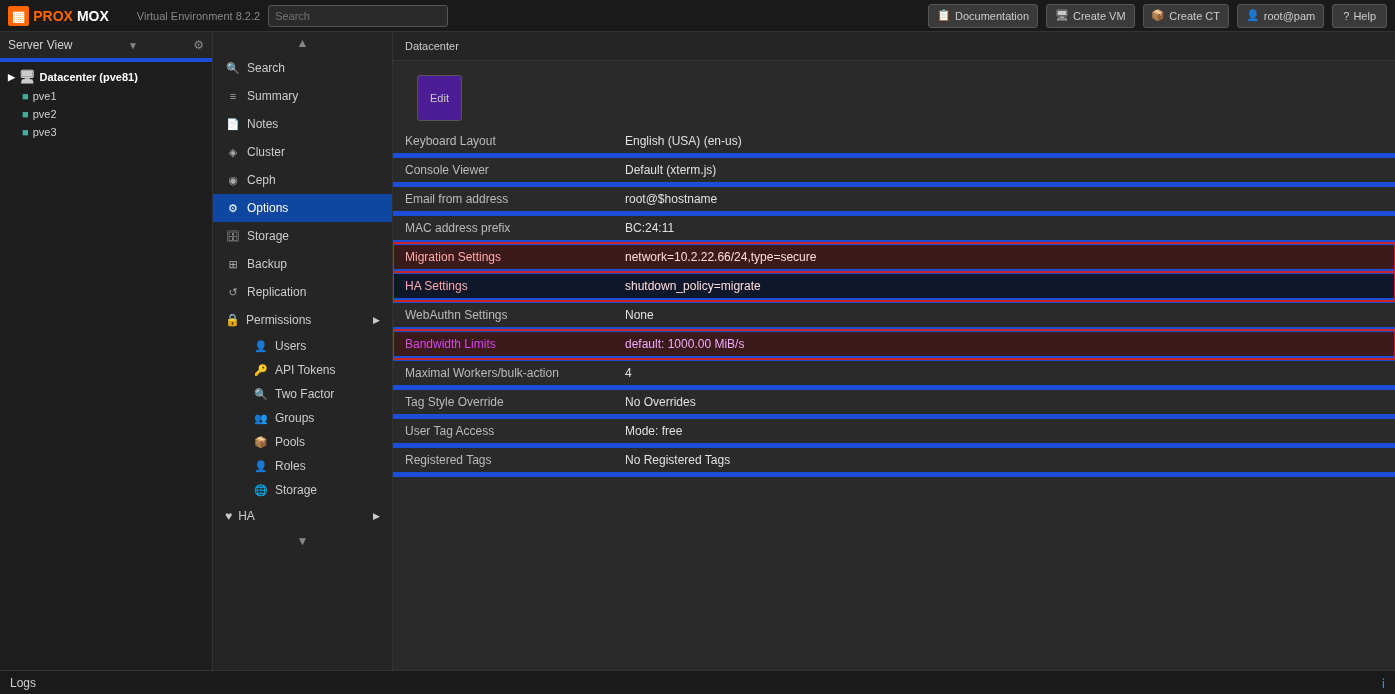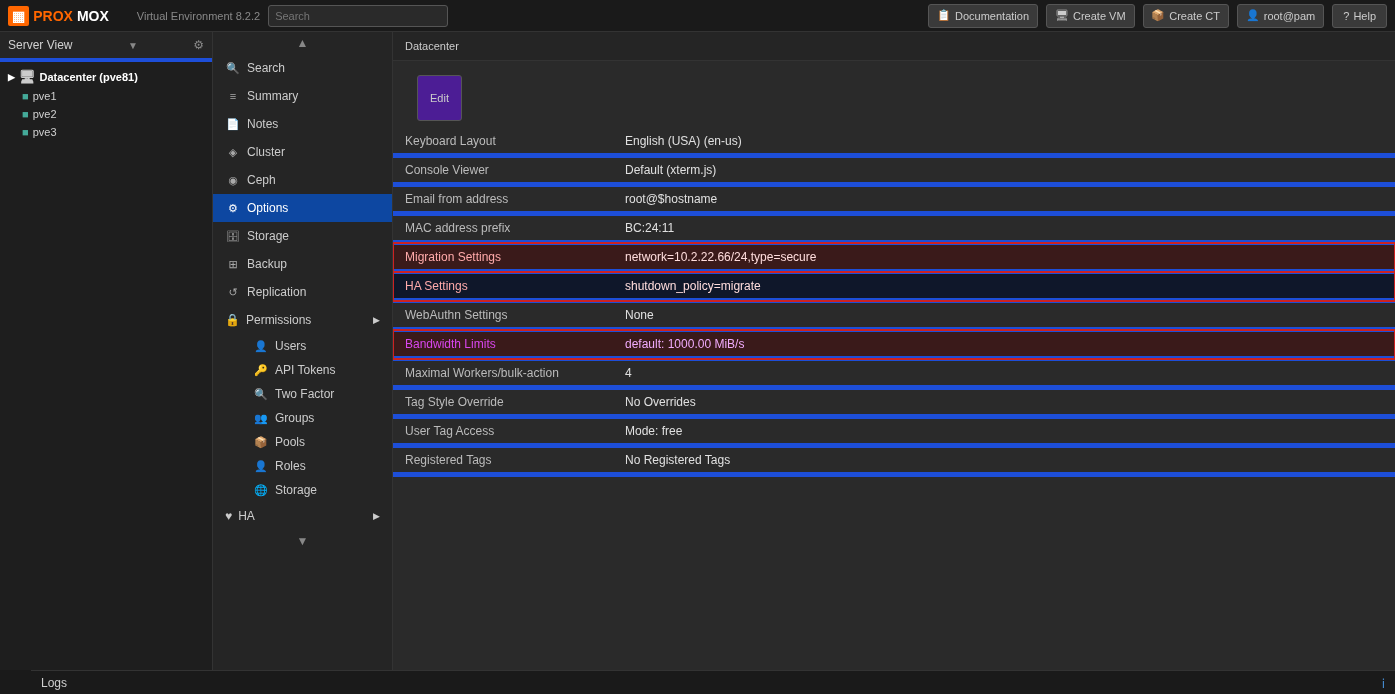--- a/index.html
+++ b/index.html
@@ -46,21 +46,21 @@
     #content-header { padding: 8px 12px; font-size: 11px; color: #ccc; border-bottom: 1px solid #333; background: #252525; }
     #edit-btn { margin: 8px 12px; background: #4c1d95; border: 1px solid #555; border-radius: 3px; padding: 16px 12px; color: #ccc; font-size: 11px; cursor: pointer; display: inline-block; }
 
     .settings-table { width: 100%; border-collapse: collapse; }
     .settings-table tr { border-bottom: 5px solid #1d4ed8; }
     .settings-table td { padding: 5px 12px; font-size: 12px; vertical-align: middle; }
     .settings-table td:first-child { color: #bbb; width: 220px; }
     .settings-table td:last-child { color: #e0e0e0; }
 
     
-    #statusbar { height: 24px; background: #1a1a1a; border-top: 1px solid #333; display: flex; align-items: center; padding: 0 10px; justify-content: space-between; margin-left: 31px; }
+    #statusbar { height: 24px; background: #1a1a1a; border-top: 1px solid #333; display: flex; align-items: center; padding: 0 10px; justify-content: space-between; }
     #status-icon { color: #4488cc; font-size: 13px; }
 
     
     ::-webkit-scrollbar { width: 8px; height: 8px; }
     ::-webkit-scrollbar-track { background: #1e1e1e; }
     ::-webkit-scrollbar-thumb { background: #444; border-radius: 4px; }
   </style>
 </head>
 <body>
 

